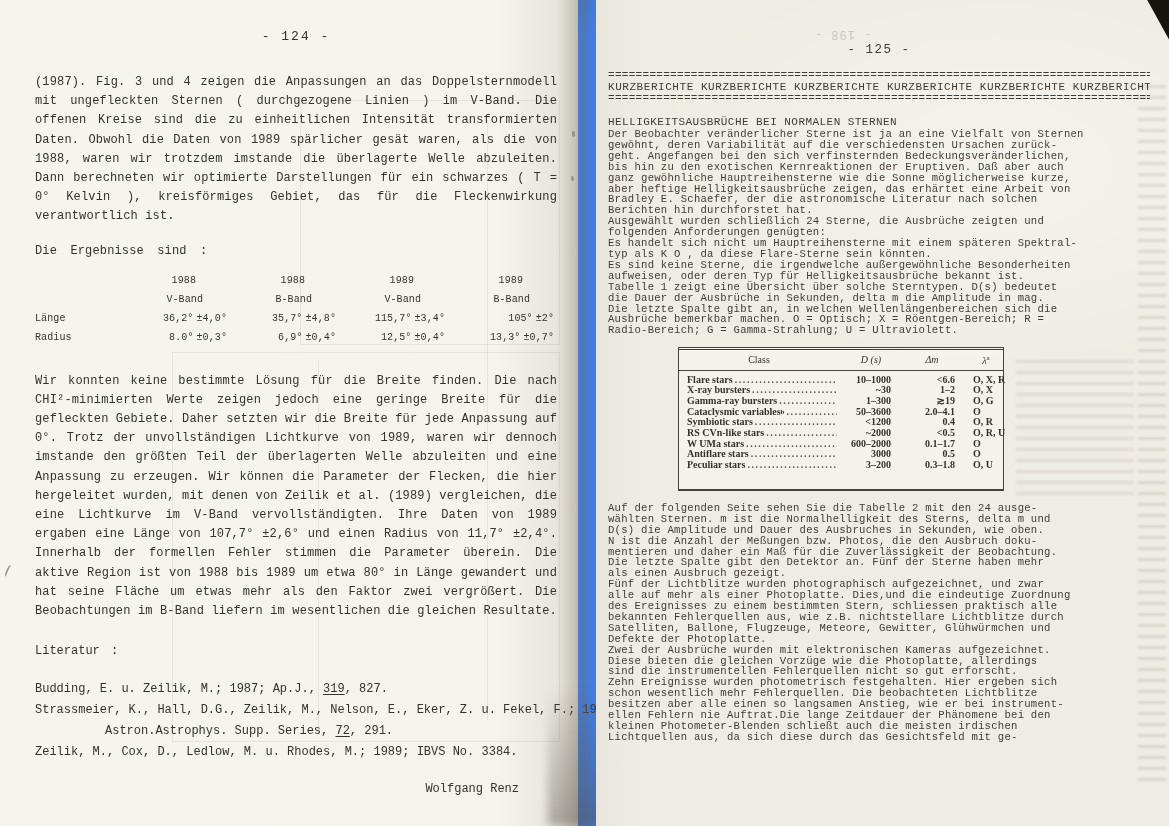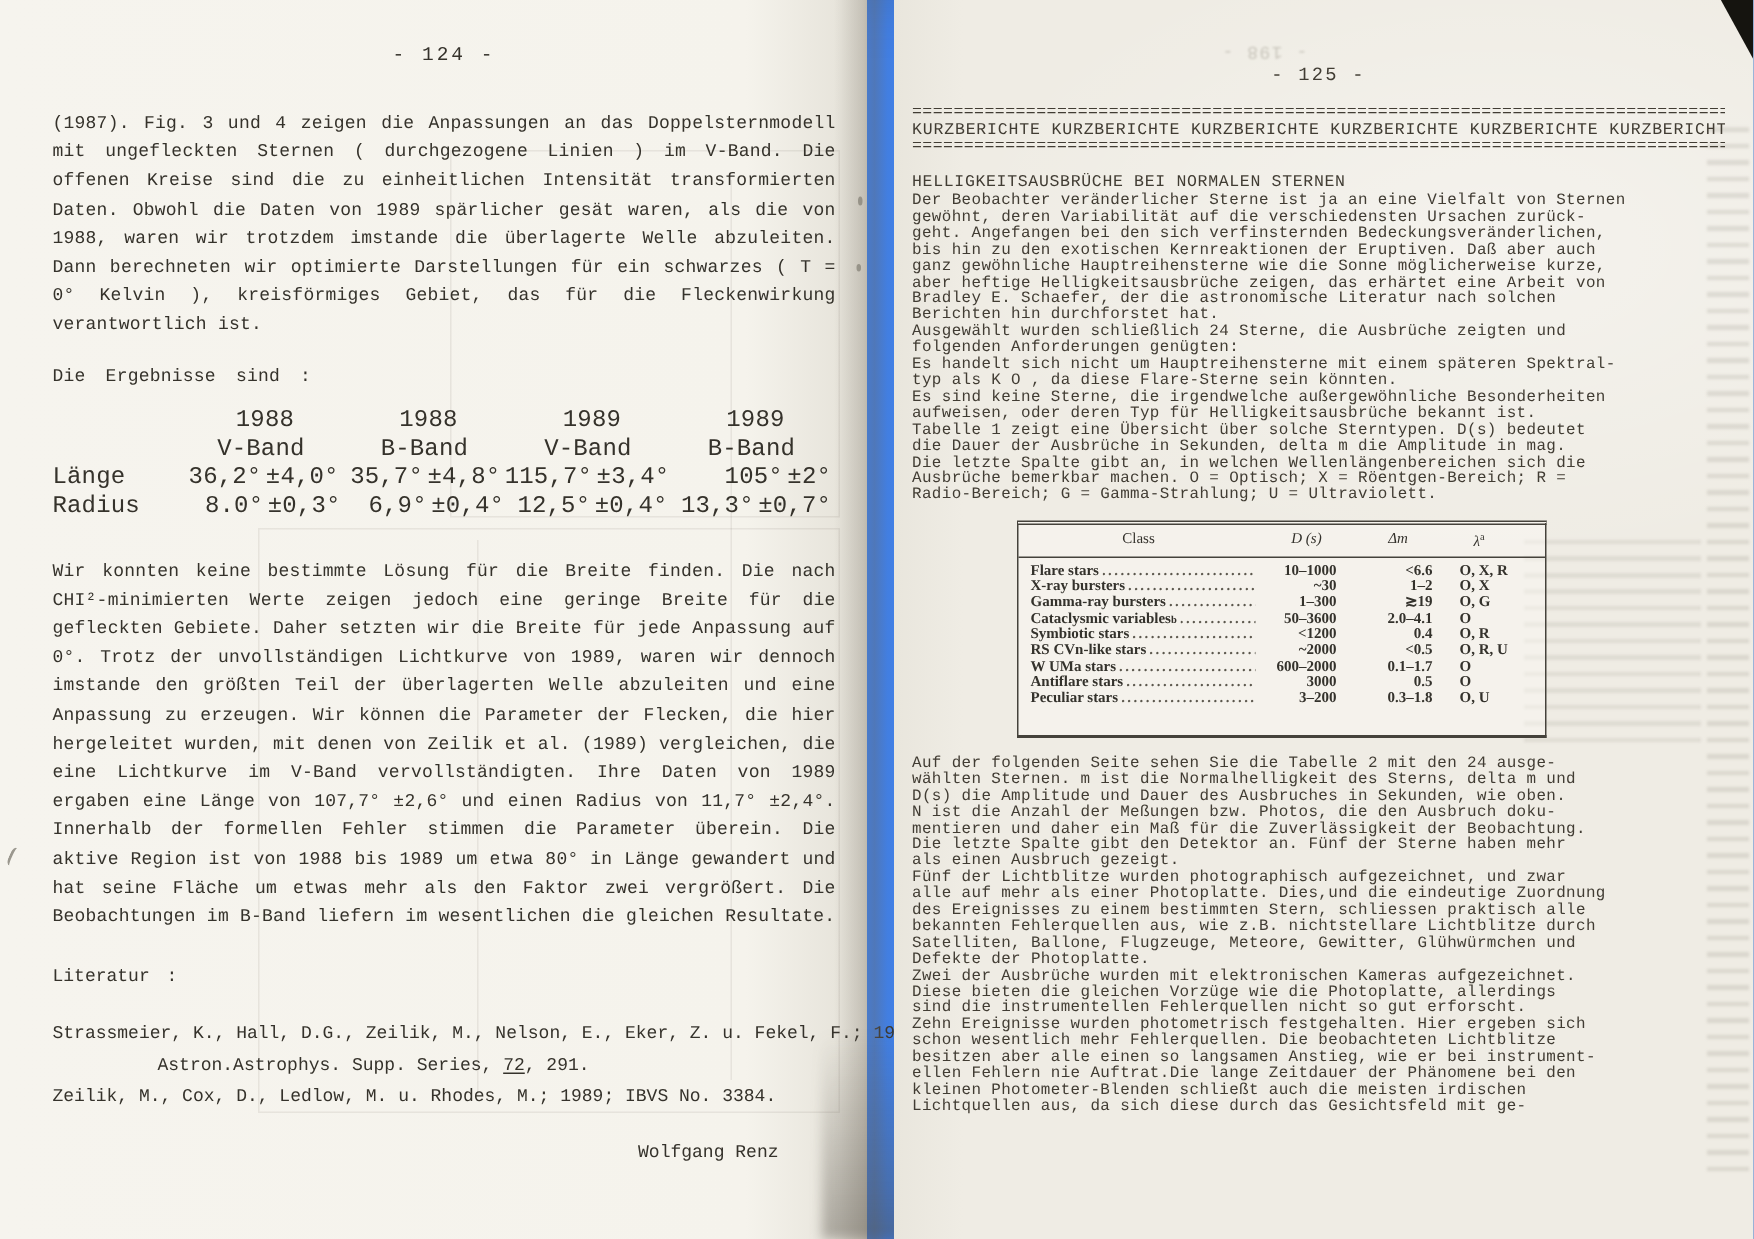--- a/index.html
+++ b/index.html
@@ -8,21 +8,21 @@
         box-shadow:inset 0 0 40px rgba(60,55,45,.18);}
   
   .page-left{position:absolute;left:0;top:0;width:578px;height:826px;
     background:linear-gradient(to right,#f6f4ee 0%,#f5f3ec 86%,#e7e4db 97%,#ddd9cf 100%);
     color:#35322b;}
   .lp-inner{position:absolute;left:35px;top:0;width:522px;}
   .lp-pgnum{margin-top:29px;text-align:center;font-size:13px;letter-spacing:2px;}
   .lp-body{margin-top:29px;font-size:12px;line-height:19.2px;letter-spacing:.15px;
     text-align:justify;}
   .lp-heading{margin-top:17px;font-size:12px;letter-spacing:.15px;word-spacing:6px;}
-  .rtab{margin-top:13px;font-size:16px;letter-spacing:.1px;}
+  .rtab{margin-top:13px;font-size:10px;letter-spacing:.1px;}
   .rt-row{display:grid;grid-template-columns:86px 1fr 1fr 1fr 1fr;line-height:19px;}
   .rt-year{text-align:right;padding-right:34px;}
   .rt-band{text-align:right;padding-right:27px;}
   .rt-cell{display:flex;justify-content:flex-end;gap:3px;padding-right:3px;}
   .lp-body2{margin-top:25px;}
   .lit{margin-top:23px;font-size:12px;word-spacing:4px;}
   .refs{margin-top:21px;font-size:12px;}
   .ref-line{line-height:21px;white-space:nowrap;}
   .ref-indent{padding-left:70px;}
   .uvol{text-decoration:underline;text-underline-offset:2px;}
@@ -52,21 +52,21 @@
   .rule{height:9px;line-height:9px;font-size:11px;letter-spacing:.3px;
     white-space:nowrap;overflow:hidden;}
   .banner-text{font-size:11px;line-height:12px;letter-spacing:.55px;margin:1px 0;
     white-space:nowrap;overflow:hidden;}
   .rp-title{margin-top:13px;font-size:11px;letter-spacing:.45px;white-space:nowrap;}
   .rp-block{font-size:10.6px;line-height:10.9px;letter-spacing:.25px;white-space:pre-line;}
   .blkA{margin-top:1px;}
   .blkB{margin-top:16px;}
   .blkC{margin-top:12px;}
   
-  .t1-wrap{margin:11px 0 0 70px;width:353px;}
+  .t1-wrap{margin:11px 0 0 70px;width:326px;}
   .t1{border:1px solid #45423b;border-top:3px double #45423b;border-bottom:2px solid #45423b;
     font-family:"Liberation Serif", serif;font-size:10px;color:#34322c;
     background:rgba(252,251,247,.45);}
   .t1-head{display:grid;grid-template-columns:160px 64px 58px 50px;
     border-bottom:1px solid #45423b;padding:4px 0 3px;}
   .t1-h{text-align:center;}
   .t1-h i{font-style:italic;}
   .t1-body{padding:4px 0 18px;font-weight:bold;}
   .t1-row{display:grid;grid-template-columns:160px 64px 58px 50px;line-height:10.7px;}
   .cls-cell{display:flex;padding-left:8px;overflow:hidden;white-space:nowrap;}
@@ -157,20 +157,21 @@
               <span>±0,7°</span>
             </span>
         </div>
       </div>
 
       <div class="lp-body lp-body2">Wir konnten keine bestimmte Lösung für die Breite finden. Die nach CHI²-minimierten Werte zeigen jedoch eine geringe Breite für die gefleckten Gebiete. Daher setzten wir die Breite für jede Anpassung auf 0°. Trotz der unvollständigen Lichtkurve von 1989, waren wir dennoch imstande den größten Teil der überlagerten Welle abzuleiten und eine Anpassung zu erzeugen. Wir können die Parameter der Flecken, die hier hergeleitet wurden, mit denen von Zeilik et al. (1989) vergleichen, die eine Lichtkurve im V-Band vervollständigten. Ihre Daten von 1989 ergaben eine Länge von 107,7° ±2,6° und einen Radius von 11,7° ±2,4°. Innerhalb der formellen Fehler stimmen die Parameter überein. Die aktive Region ist von 1988 bis 1989 um etwa 80° in Länge gewandert und hat seine Fläche um etwas mehr als den Faktor zwei vergrößert. Die Beobachtungen im B-Band liefern im wesentlichen die gleichen Resultate.</div>
 
       <div class="lit">Literatur :</div>
 
       <div class="refs">
+        <div class="ref-line"><span>Budding, E. u. Zeilik, M.; 1987; Ap.J., </span><span class="uvol">319</span><span>, 827.</span></div>
         <div class="ref-line"><span>Strassmeier, K., Hall, D.G., Zeilik, M., Nelson, E., Eker, Z. u. Fekel, F.; 1988;</span></div>
         <div class="ref-line ref-indent"><span>Astron.Astrophys. Supp. Series, </span><span class="uvol">72</span><span>, 291.</span></div>
         <div class="ref-line"><span>Zeilik, M., Cox, D., Ledlow, M. u. Rhodes, M.; 1989; IBVS No. 3384.</span></div>
       </div>
 
       <div class="sig">Wolfgang Renz</div>
     </div>
   </div>
 
   <div class="gutter"></div>

